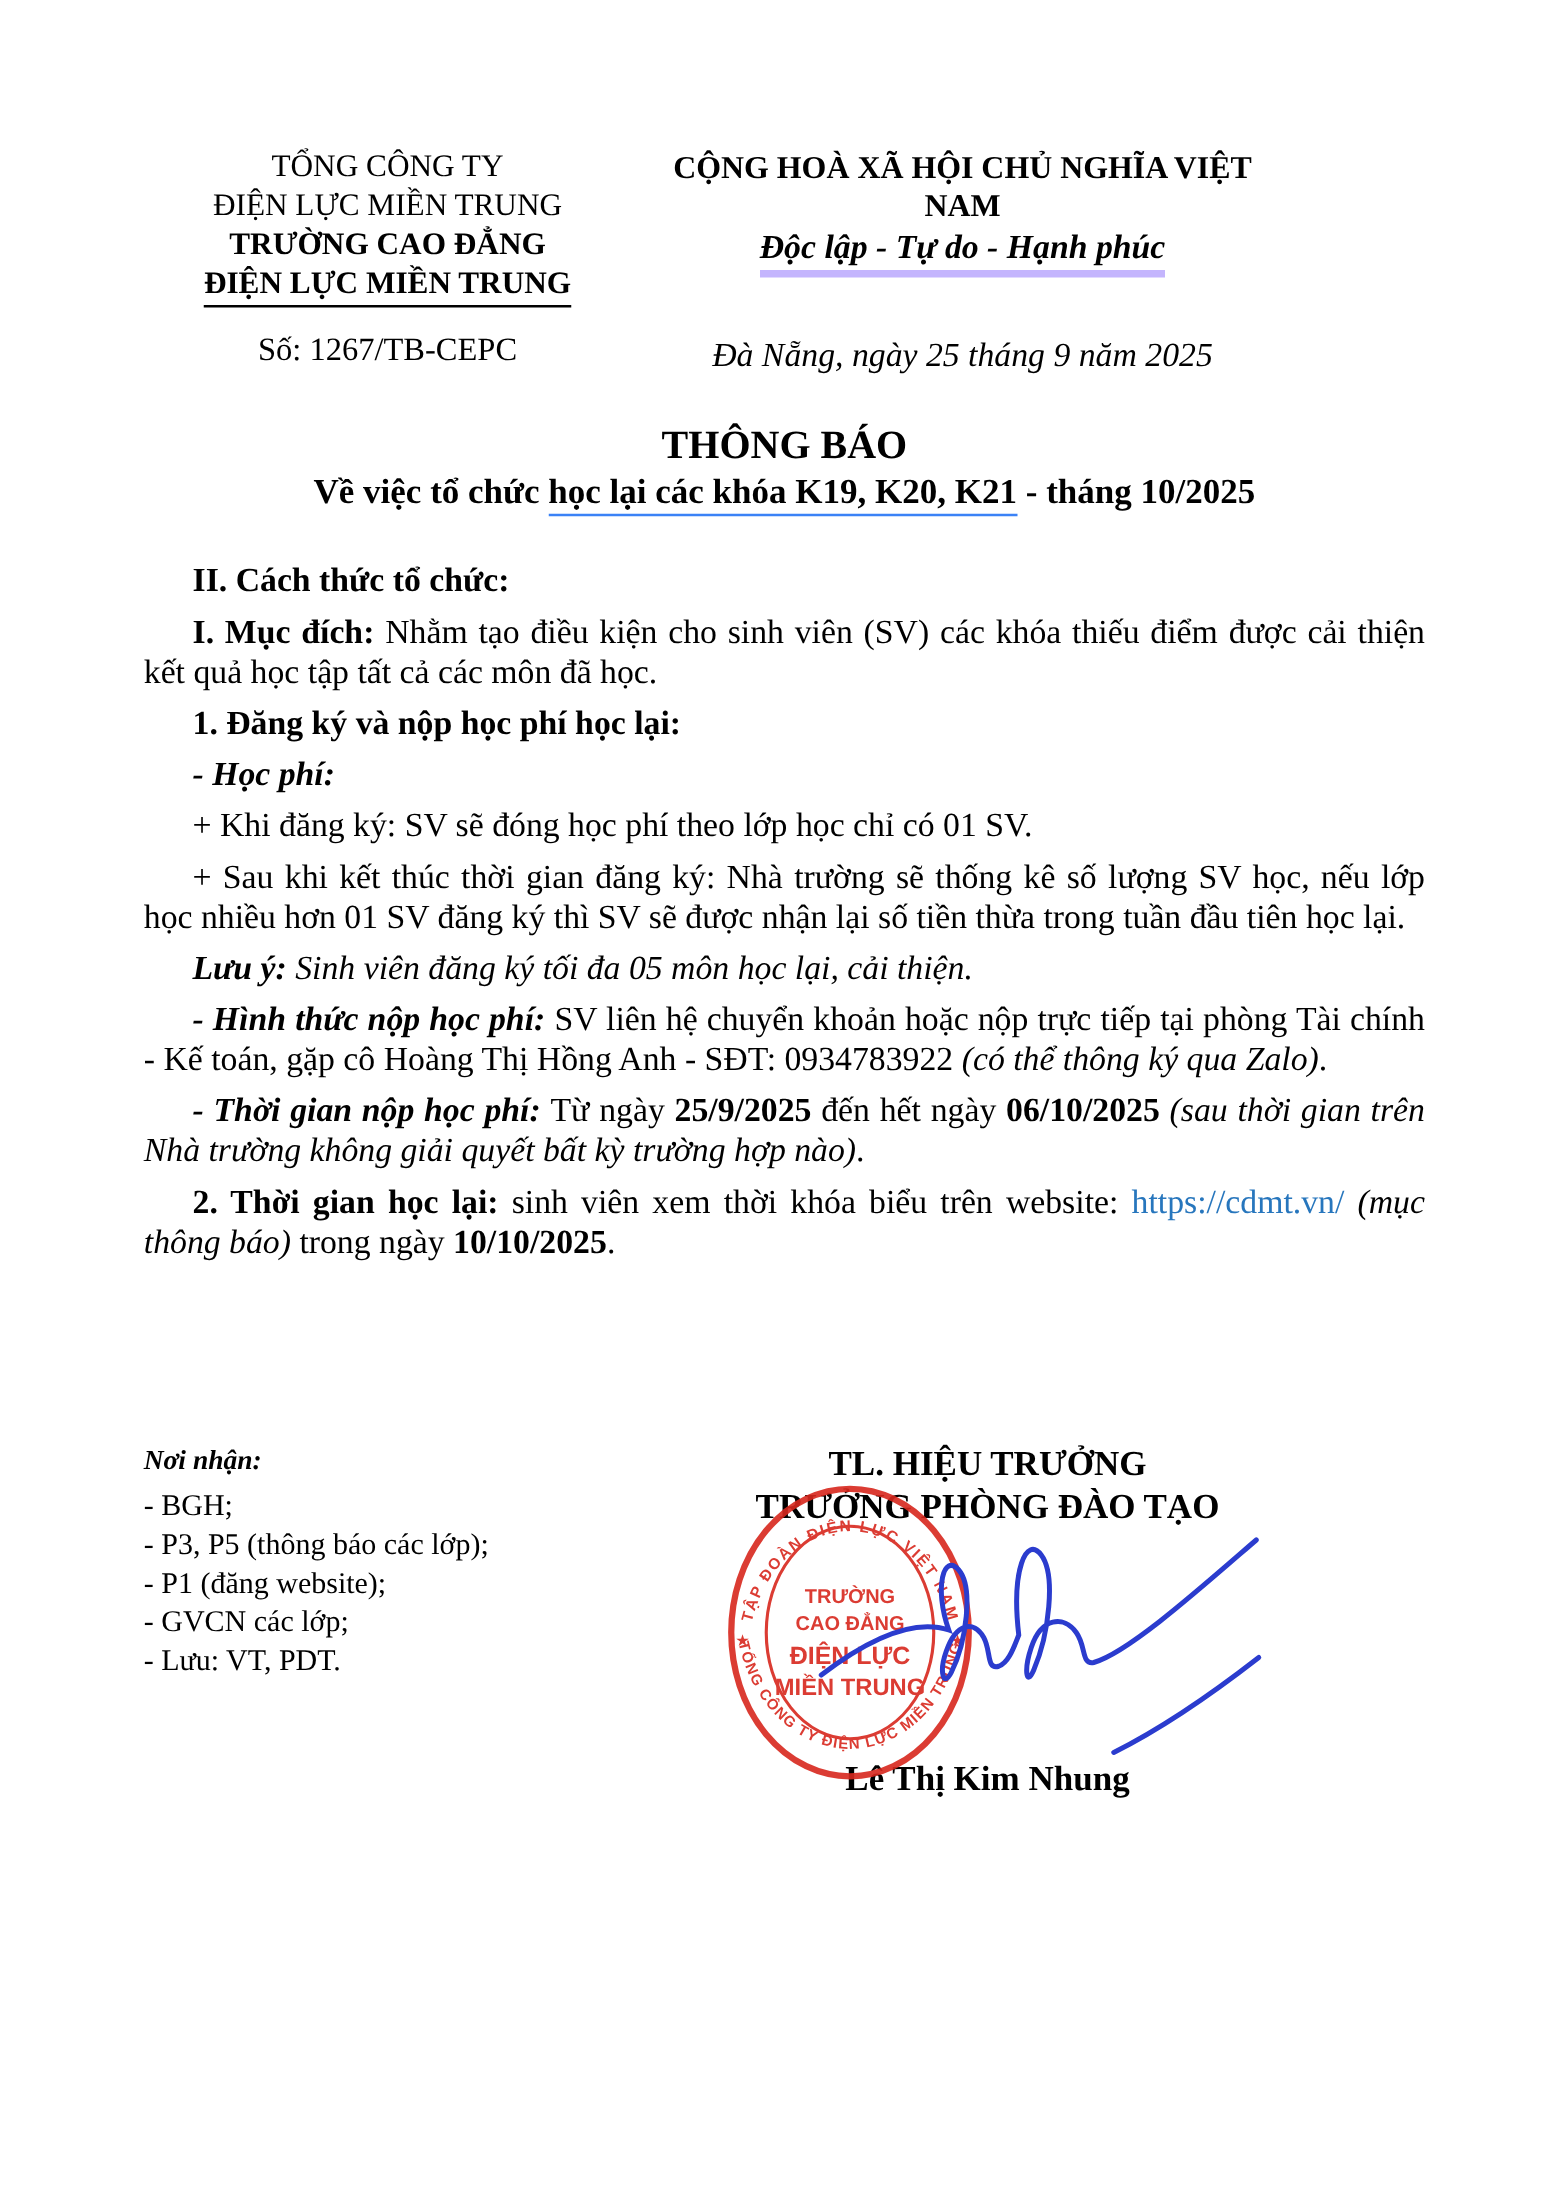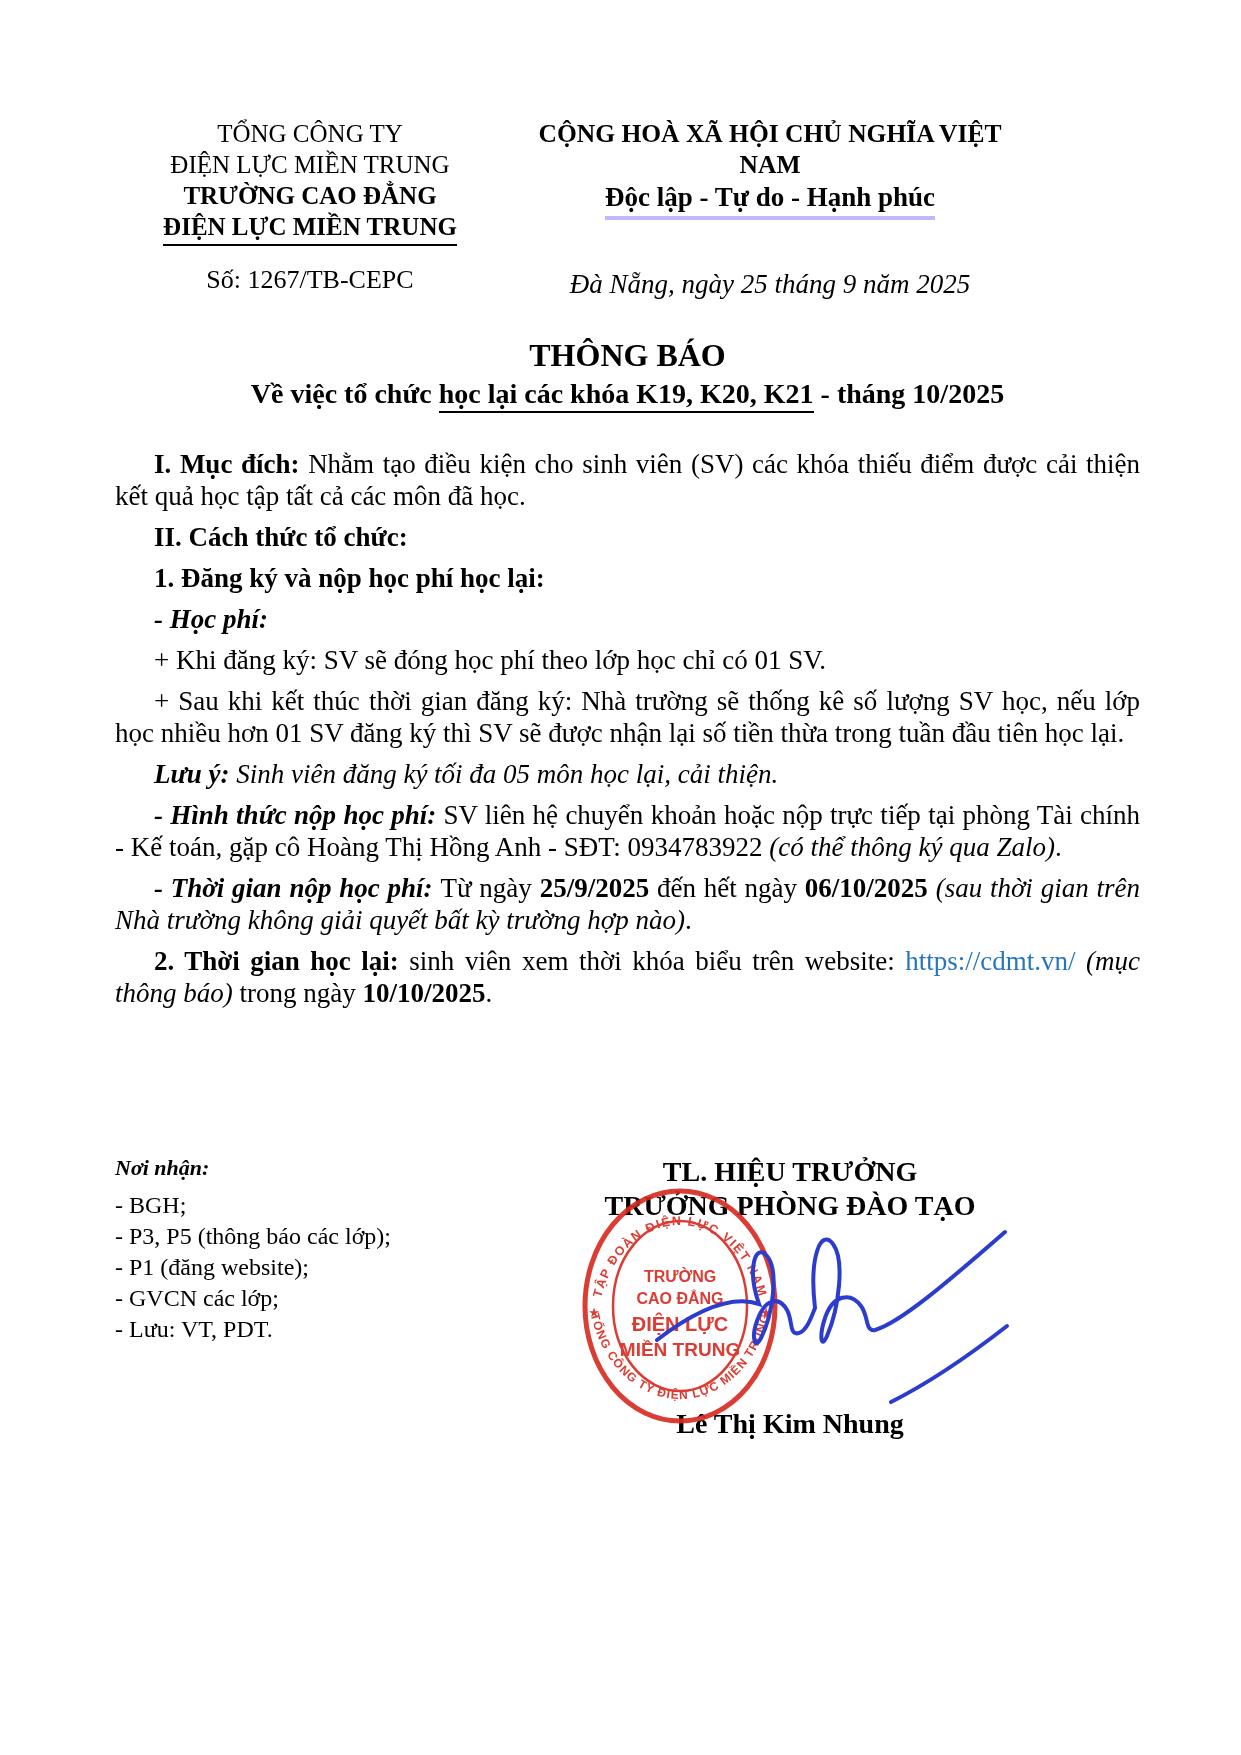--- a/index.html
+++ b/index.html
@@ -26,30 +26,30 @@
   }
   .hdr-left .org-bold { font-weight: bold; }
   .hdr-left .org-underline { border-bottom: 2px solid #000; padding-bottom: 4px; }
   .doc-number { margin-top: 22px; font-size: 26px; }
 
   .hdr-right {
     position: absolute; top: 118px; left: 520px; width: 500px;
     text-align: center; font-size: 25.5px; line-height: 31px;
   }
   .motto { font-weight: bold; font-size: 27px; margin-top: 2px; }
-  .motto span { border-bottom: 4px solid #c4b5fd; padding-bottom: 4px; }
+  .motto span { border-bottom: 6px solid #c4b5fd; padding-bottom: 4px; font-style: italic; }
   .place-date { font-style: italic; font-size: 27px; margin-top: 56px; }
 
   
   .title-block {
     position: absolute; top: 337px; left: 115px; width: 1025px; text-align: center;
   }
   .doc-title { font-size: 32px; font-weight: bold; line-height: 36px; }
   .doc-subtitle { font-size: 28px; font-weight: bold; line-height: 34px; margin-top: 4px; }
-  .doc-subtitle .u-part { border-bottom: 2px solid #000000; padding-bottom: 2px; }
+  .doc-subtitle .u-part { border-bottom: 2px solid #3b82f6; padding-bottom: 2px; }
 
   
   .body-block {
     position: absolute; top: 448px; left: 115px; width: 1025px;
     font-size: 27px; line-height: 32px; text-align: justify;
   }
   .body-block p { text-indent: 39px; margin-bottom: 9px; }
   a.link { color: #2776bd; text-decoration: none; cursor: pointer; }
 
   
@@ -90,22 +90,22 @@
     <div class="motto"><span>Độc lập - Tự do - Hạnh phúc</span></div>
     <div class="place-date">Đà Nẵng, ngày 25 tháng 9 năm 2025</div>
   </div>
 
   <div class="title-block">
     <div class="doc-title">THÔNG BÁO</div>
     <div class="doc-subtitle"><span>Về việc tổ chức </span><span class="u-part">học lại các khóa K19, K20, K21</span><span> - tháng 10/2025</span></div>
   </div>
 
   <div class="body-block">
+    <p><span class="b">II. Cách thức tổ chức:</span></p>
     <p><span class="b">I. Mục đích: </span><span>Nhằm tạo điều kiện cho sinh viên (SV) các khóa thiếu điểm được cải thiện kết quả học tập tất cả các môn đã học.</span></p>
-    <p><span class="b">II. Cách thức tổ chức:</span></p>
     <p><span class="b">1. Đăng ký và nộp học phí học lại:</span></p>
     <p><span class="bi">- Học phí:</span></p>
     <p><span>+ Khi đăng ký: SV sẽ đóng học phí theo lớp học chỉ có 01 SV.</span></p>
     <p><span>+ Sau khi kết thúc thời gian đăng ký: Nhà trường sẽ thống kê số lượng SV học, nếu lớp học nhiều hơn 01 SV đăng ký thì SV sẽ được nhận lại số tiền thừa trong tuần đầu tiên học lại.</span></p>
     <p><span class="bi">Lưu ý:</span><span class="i"> Sinh viên đăng ký tối đa 05 môn học lại, cải thiện.</span></p>
     <p><span class="bi">- Hình thức nộp học phí: </span><span>SV liên hệ chuyển khoản hoặc nộp trực tiếp tại phòng Tài chính - Kế toán, gặp cô Hoàng Thị Hồng Anh - SĐT: 0934783922 </span><span class="i">(có thể thông ký qua Zalo)</span><span>.</span></p>
     <p><span class="bi">- Thời gian nộp học phí: </span><span>Từ ngày </span><span class="b">25/9/2025</span><span> đến hết ngày </span><span class="b">06/10/2025</span><span class="i"> (sau thời gian trên Nhà trường không giải quyết bất kỳ trường hợp nào)</span><span>.</span></p>
     <p><span class="b">2. Thời gian học lại: </span><span>sinh viên xem thời khóa biểu trên website: </span><a class="link">https://cdmt.vn/</a><span class="i"> (mục thông báo) </span><span>trong ngày </span><span class="b">10/10/2025</span><span>.</span></p>
   </div>
 

